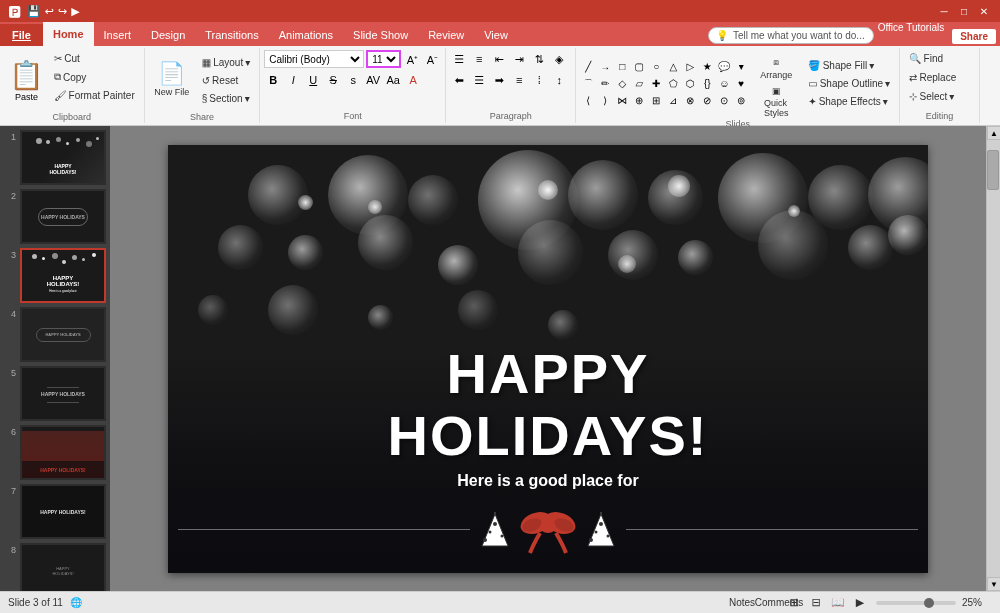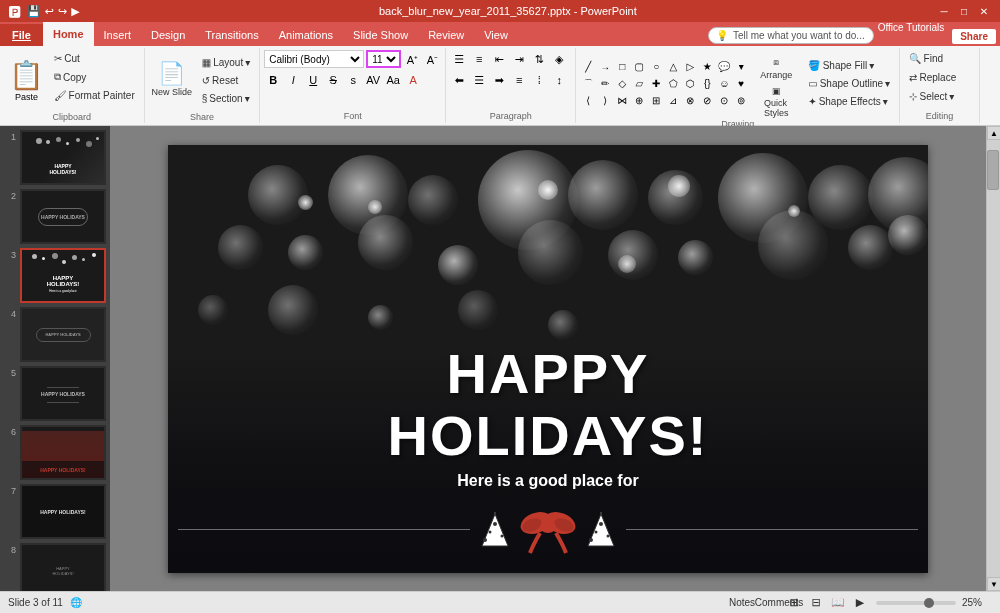--- a/index.html
+++ b/index.html
@@ -430,23 +430,20 @@
 
 <div id="title-bar">
   <div id="title-bar-left">
     <span style="font-size:14px;">🅿</span>
     <span style="display:flex;gap:4px;font-size:11px;">
       <span>💾</span>
       <span>↩</span>
       <span>↪</span>
       <span>▶</span>
     </span>
-  </div>
-  <div id="title-bar-center">
-    <span>back_blur_new_year_2011_35627.pptx - PowerPoint</span>
   </div>
   <div id="title-bar-right">
     <span class="title-btn">─</span>
     <span class="title-btn">□</span>
     <span class="title-btn close">✕</span>
   </div>
 </div>
 
 <div id="ribbon-tabs">
   <span class="ribbon-tab" id="file-tab">File</span>
@@ -482,21 +479,21 @@
         </div>
       </div>
     </div>
     <div class="ribbon-group-label">Clipboard</div>
   </div>
 
   <div class="ribbon-group" id="group-slides">
     <div class="ribbon-group-content">
       <div class="ribbon-big-btn">
         <span class="ribbon-big-icon">📄</span>
-        <span style="font-size:9px;">New Slide</span>
+        <span style="font-size:9px;">New File</span>
       </div>
       <div class="ribbon-col">
         <div class="ribbon-small-btn">
           <span>▦</span>
           <span>Layout</span>
           <span>▾</span>
         </div>
         <div class="ribbon-small-btn">
           <span>↺</span>
           <span>Reset</span>
@@ -614,21 +611,21 @@
           <span>Shape Outline</span>
           <span>▾</span>
         </div>
         <div class="ribbon-small-btn">
           <span>✦</span>
           <span>Shape Effects</span>
           <span>▾</span>
         </div>
       </div>
     </div>
-    <div class="ribbon-group-label">Drawing</div>
+    <div class="ribbon-group-label">Slides</div>
   </div>
 
   <div class="ribbon-group" id="group-editing">
     <div class="ribbon-group-content" style="flex-direction:column;align-items:flex-start;">
       <div class="ribbon-small-btn">
         <span>🔍</span>
         <span>Find</span>
       </div>
       <div class="ribbon-small-btn">
         <span>⇄</span>

